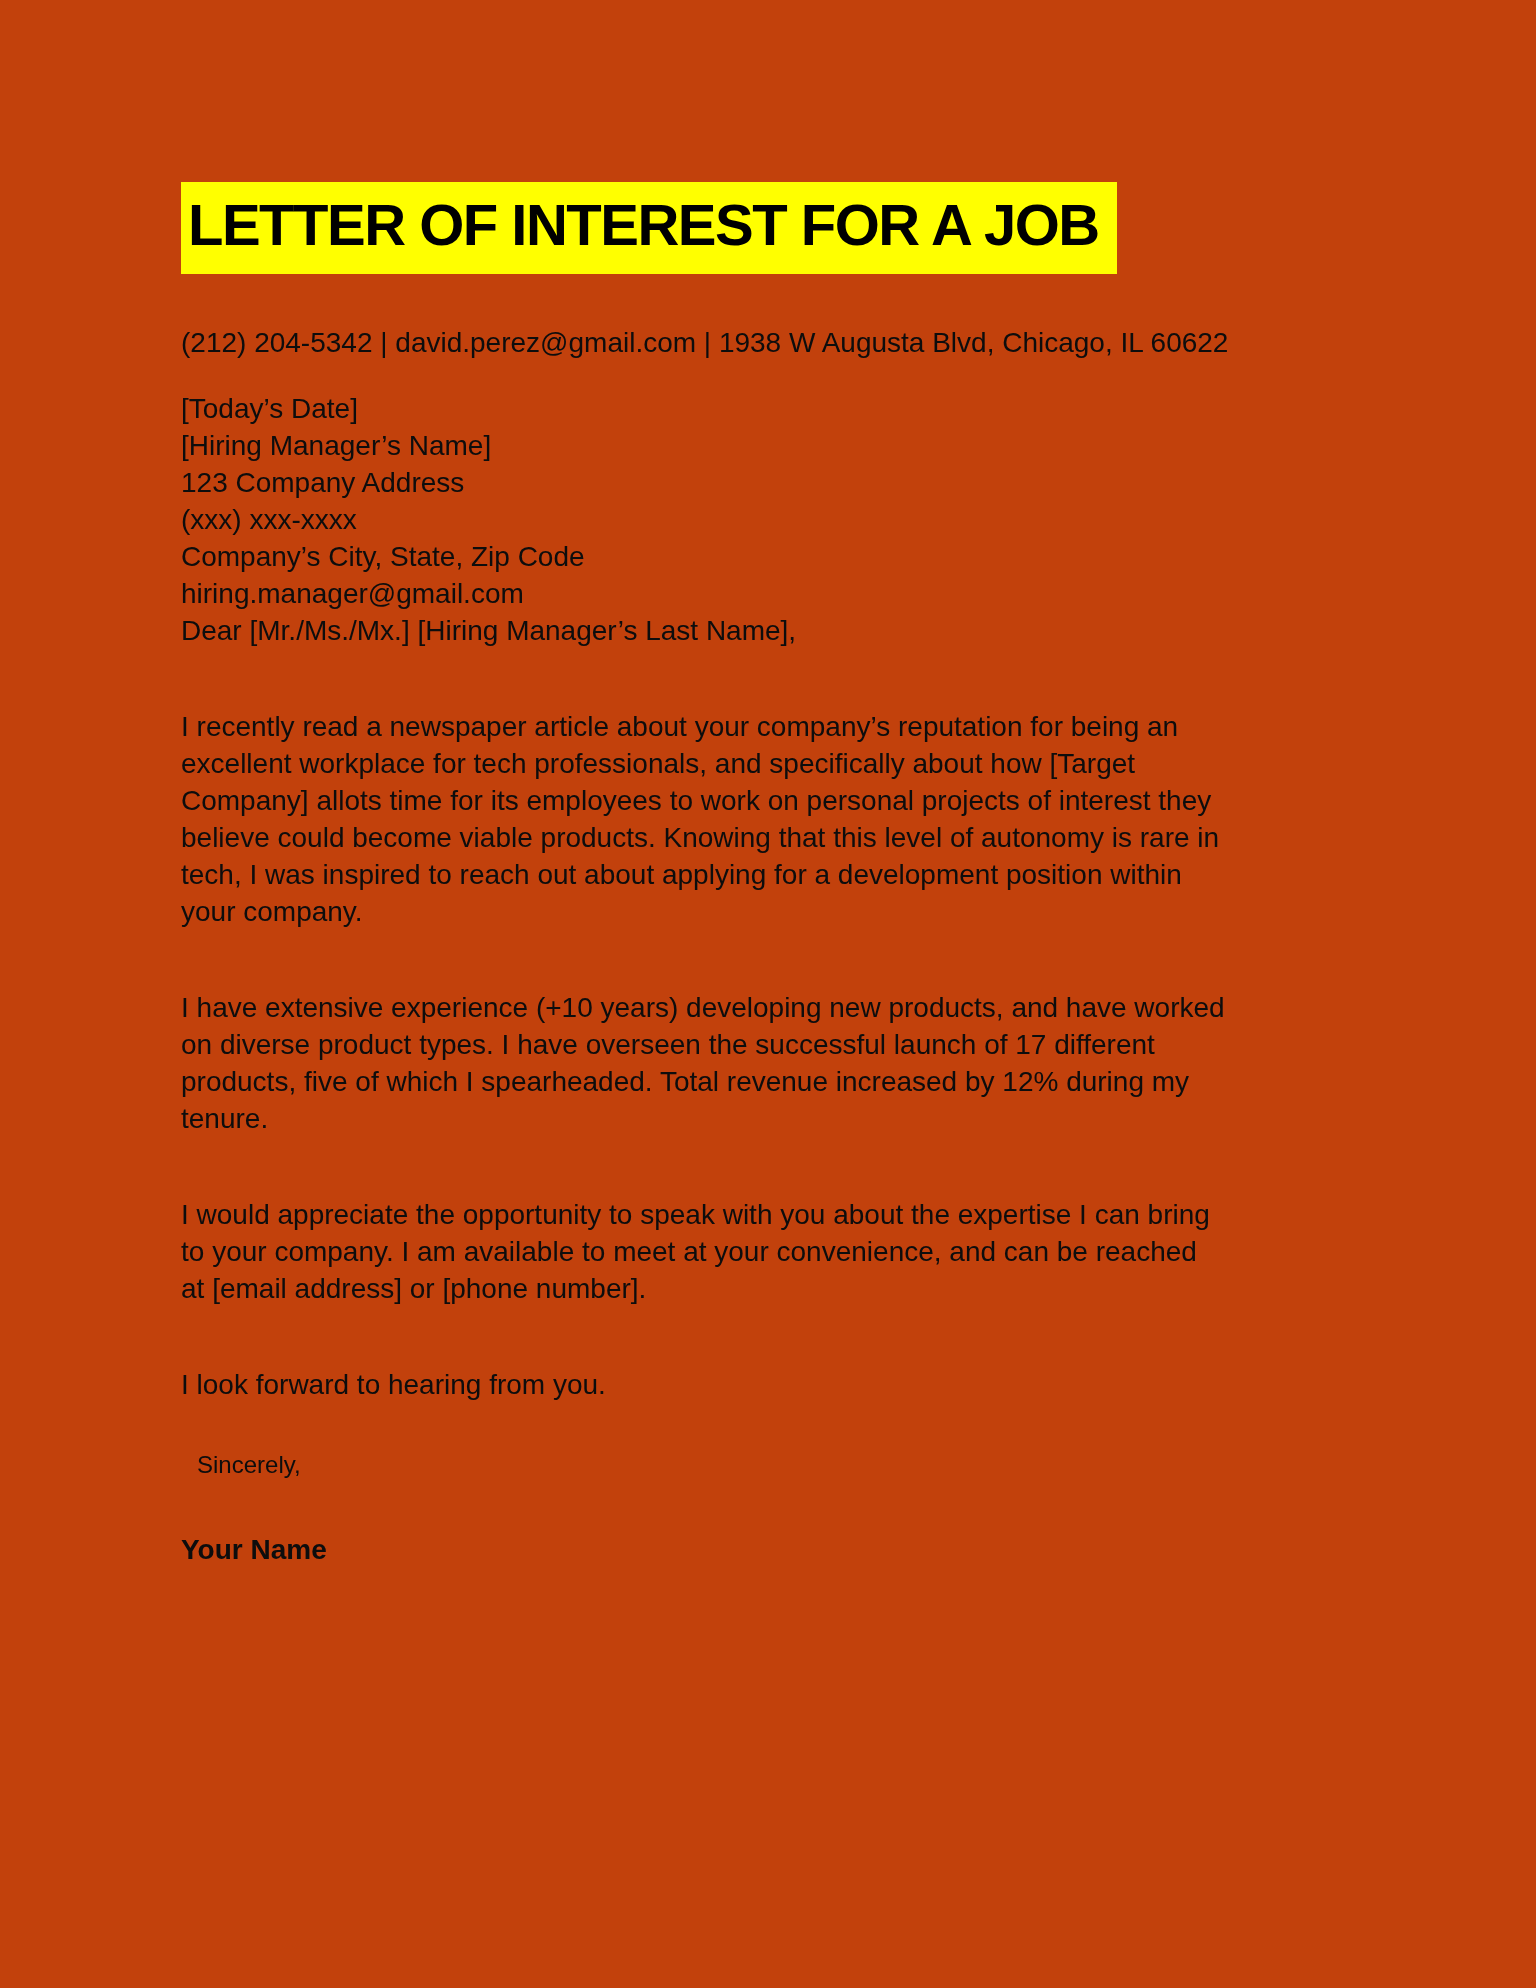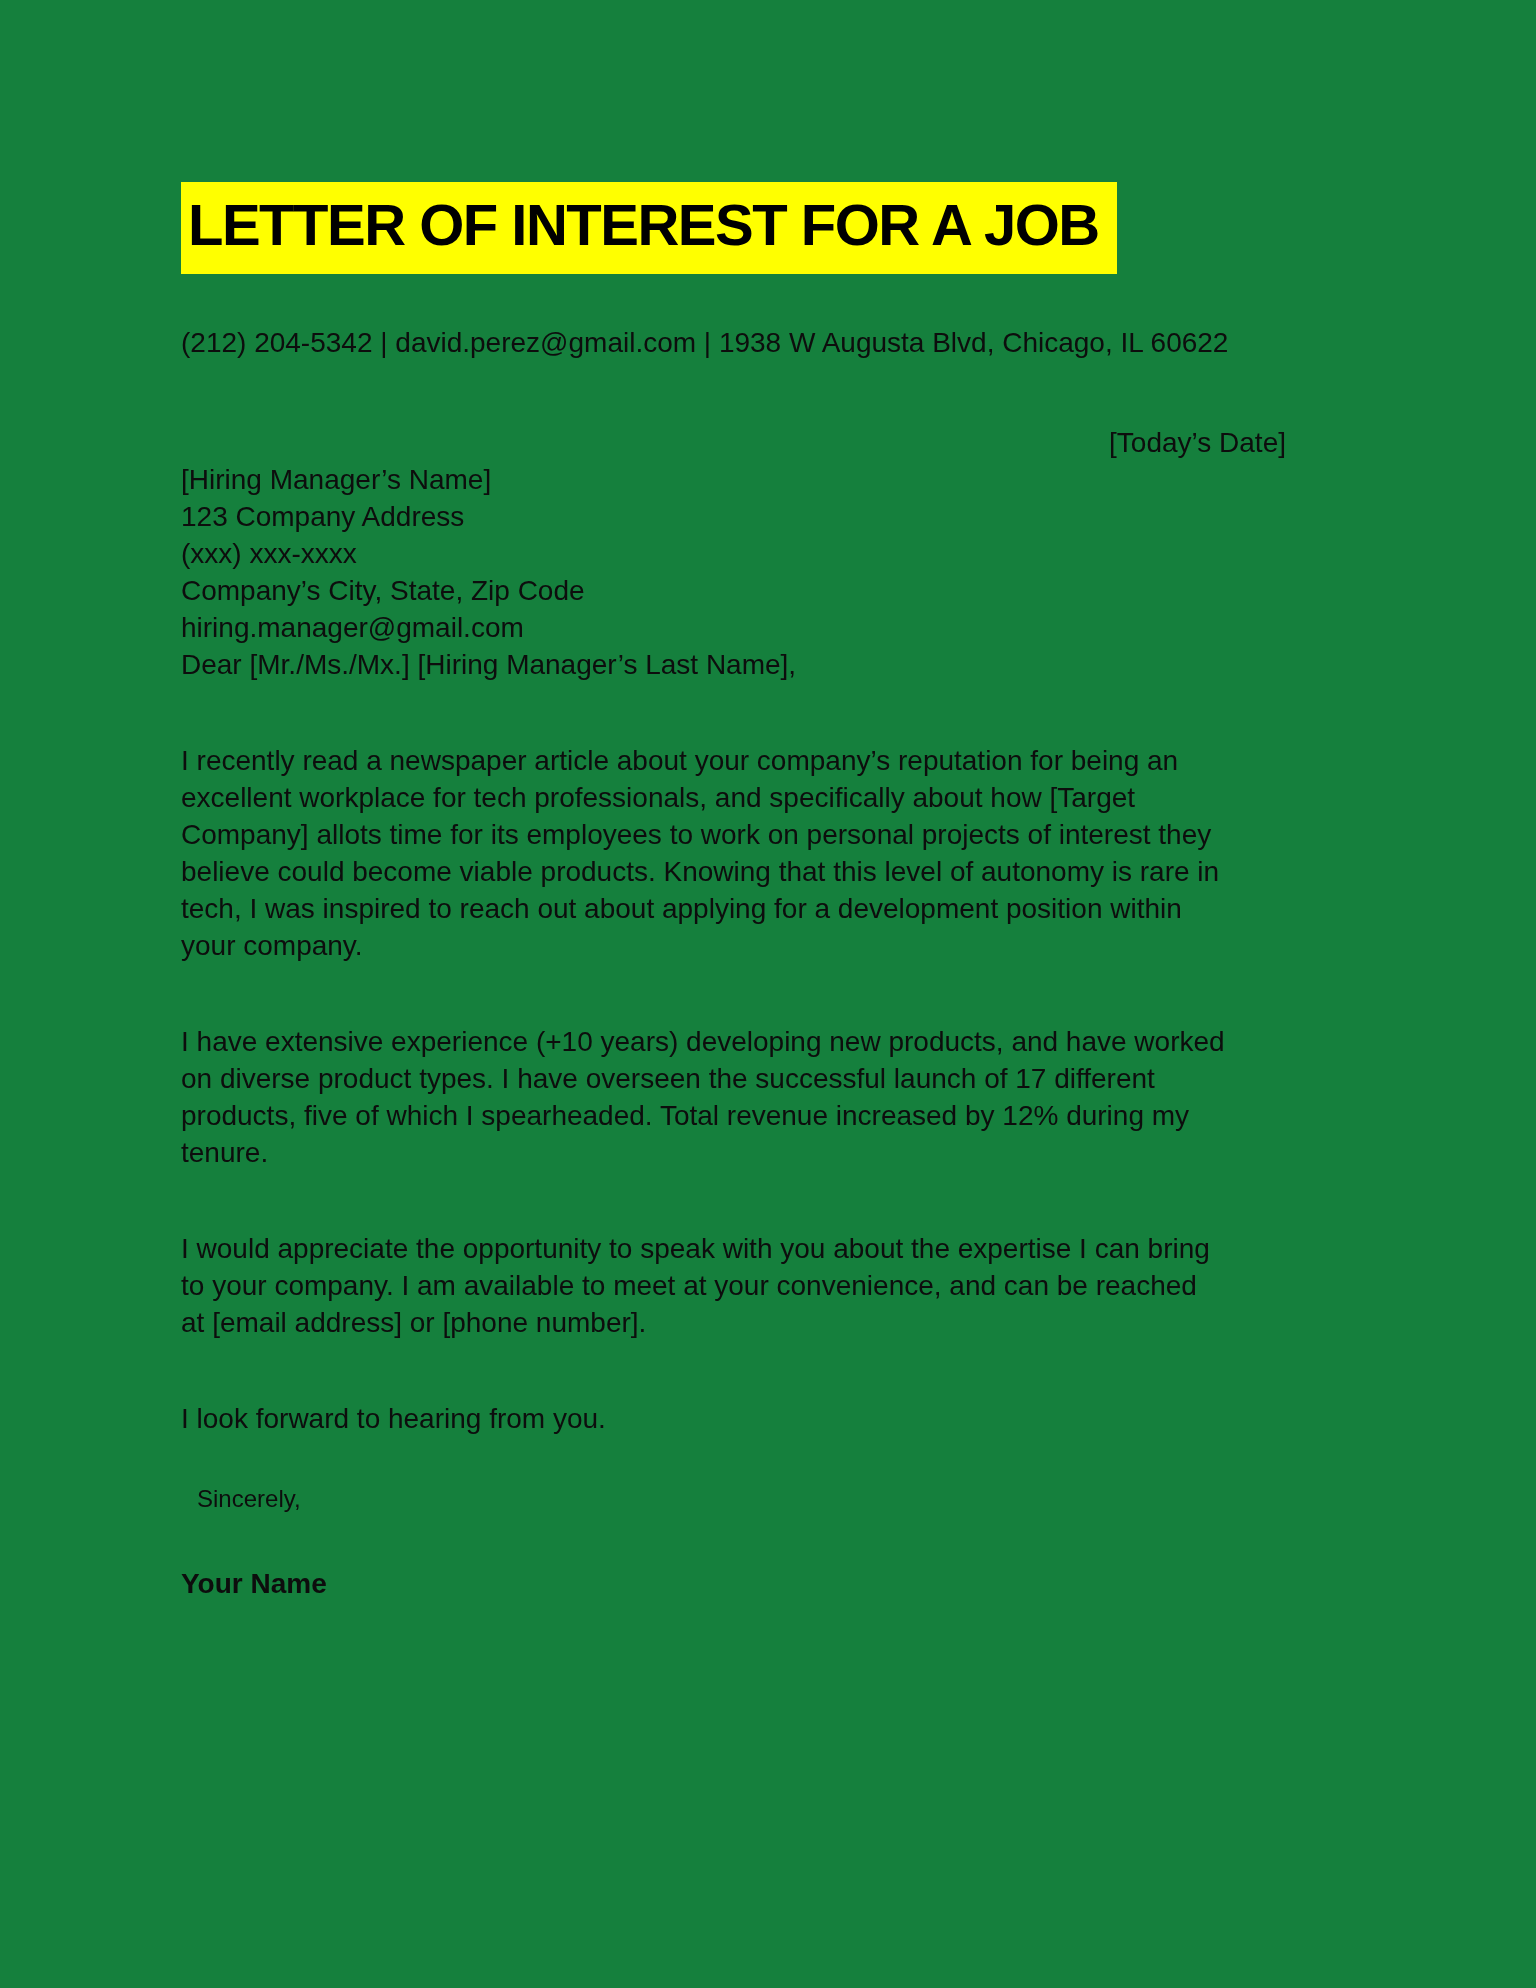--- a/index.html
+++ b/index.html
@@ -13,21 +13,21 @@
     font-family: "Liberation Sans", sans-serif;
     color: #0d0d0d;
     position: relative;
     overflow: hidden;
   }
   .page {
     box-sizing: border-box;
     width: 1536px;
     height: 1988px;
     padding: 182px 250px 60px 181px;
-    background: #15803d;
+    background: #c2410c;
   }
   .title-line {
     margin: 0;
     line-height: 0; 
   }
   .title-highlight {
     display: inline-block;
     background: #ffff00;
     color: #000000;
     font-size: 58px;
@@ -37,24 +37,23 @@
     padding: 8px 18px 14px 7px;
     white-space: nowrap;
   }
   .contact-line {
     margin-top: 50px;
     font-size: 28px;
     line-height: 37px;
     white-space: nowrap;
   }
   .date-line {
-    margin-top: 63px;
+    margin-top: 29px;
     font-size: 28px;
     line-height: 37px;
-    text-align: right;
   }
   .recipient-block {
     font-size: 28px;
     line-height: 37px;
   }
   .salutation {
     font-size: 28px;
     line-height: 37px;
   }
   .para {

